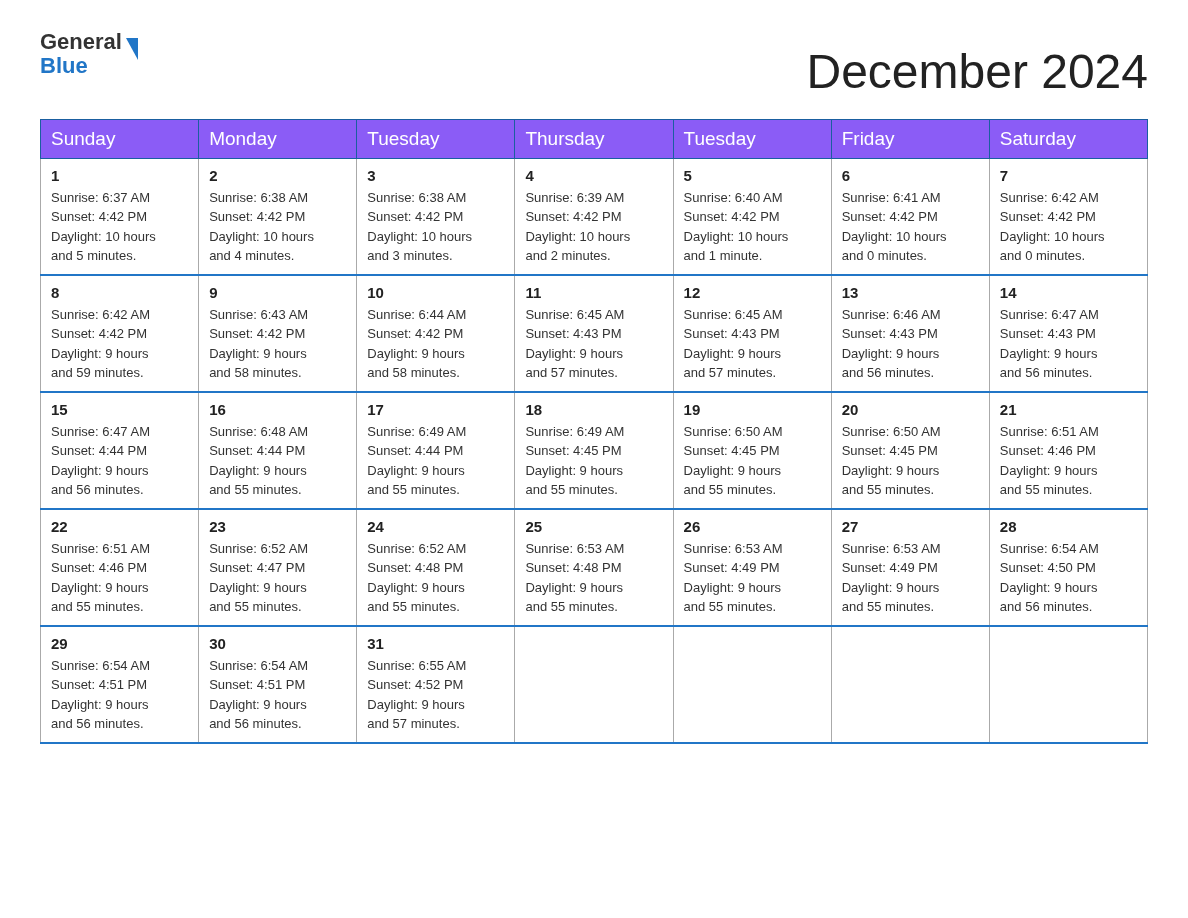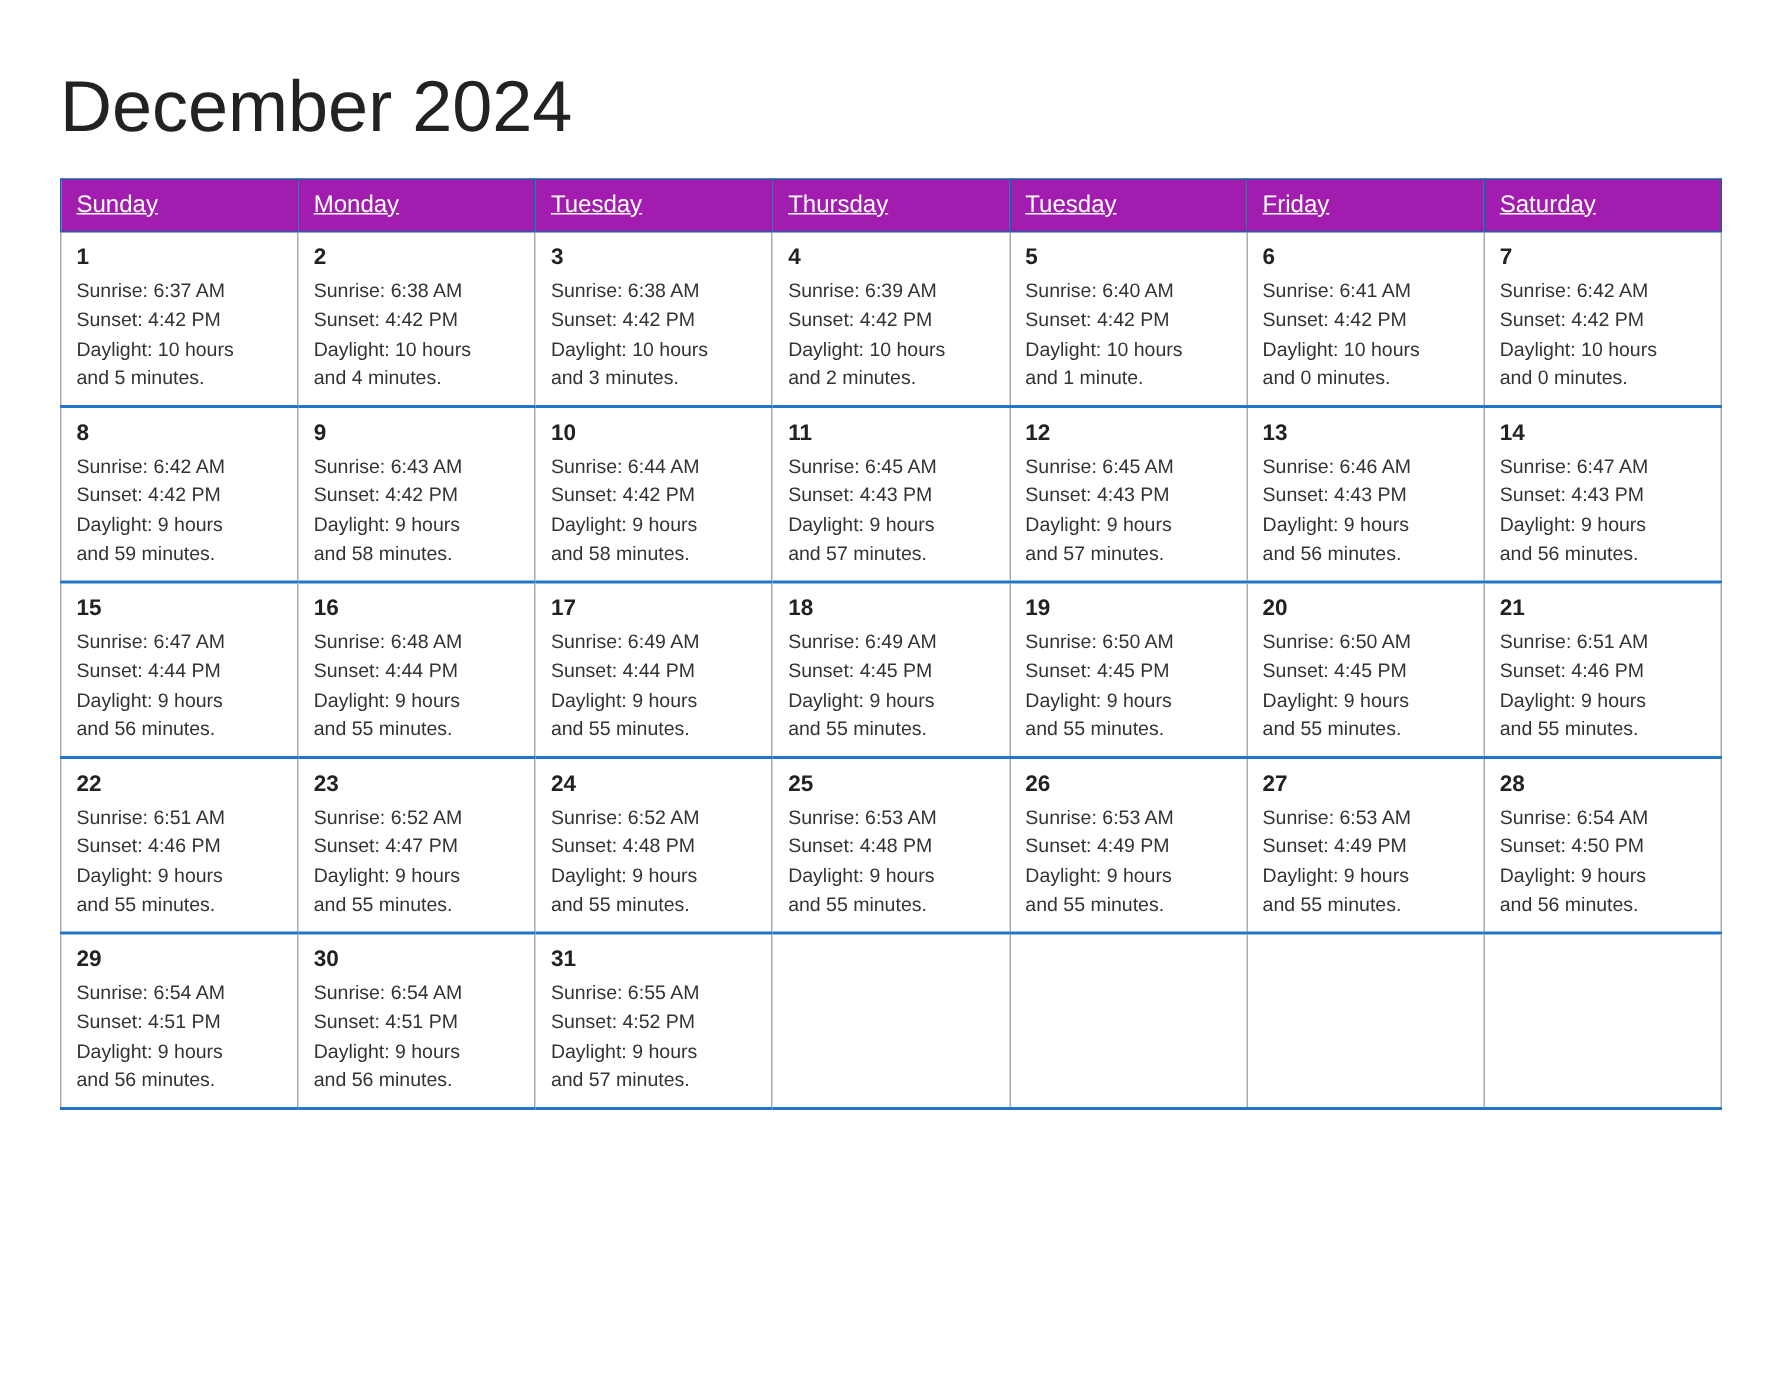--- a/index.html
+++ b/index.html
@@ -61,28 +61,27 @@
       font-size: 20px;
       color: #444;
       margin-top: 4px;
     }
     table {
       width: 100%;
       border-collapse: collapse;
       table-layout: fixed;
     }
     thead tr th {
-      background-color: #a21caf;
+      background-color: #8b5cf6;
       color: #fff;
       padding: 8px 10px;
-      font-size: 16px;
+      font-size: 19px;
       font-weight: normal;
       text-align: left;
       border: 1px solid #1a5fa0;
-      text-decoration: underline;
     }
     tbody tr td {
       border: 1px solid #aaa;
       border-bottom: 2px solid #2176c7;
       vertical-align: top;
       padding: 8px 10px;
       font-size: 13px;
       color: #333;
       height: 110px;
     }
@@ -103,20 +102,27 @@
     
     tbody tr:last-child td {
       border-bottom: 2px solid #2176c7;
       border-radius: 28px;
     }
   </style>
 </head>
 <body>
 
 <div class="header">
+  <div class="logo-wrapper">
+    <div class="logo-stacked">
+      <span class="logo-line1">General</span>
+      <span class="logo-line2">Blue</span>
+    </div>
+    <div class="logo-triangle"></div>
+  </div>
   <div class="title-block">
     <div class="month-title">December 2024</div>
   </div>
 </div>
 
 <table>
   <thead>
     <tr>
     <th>Sunday</th>
         <th>Monday</th>

